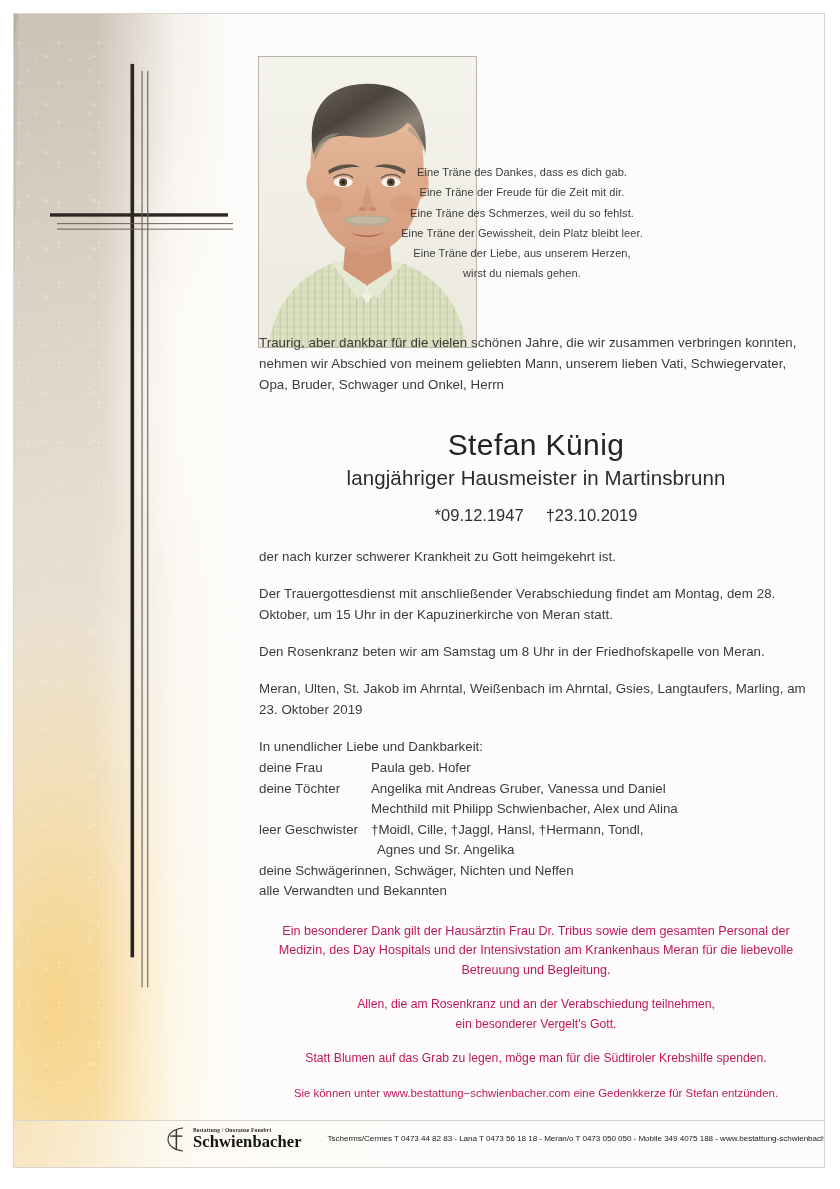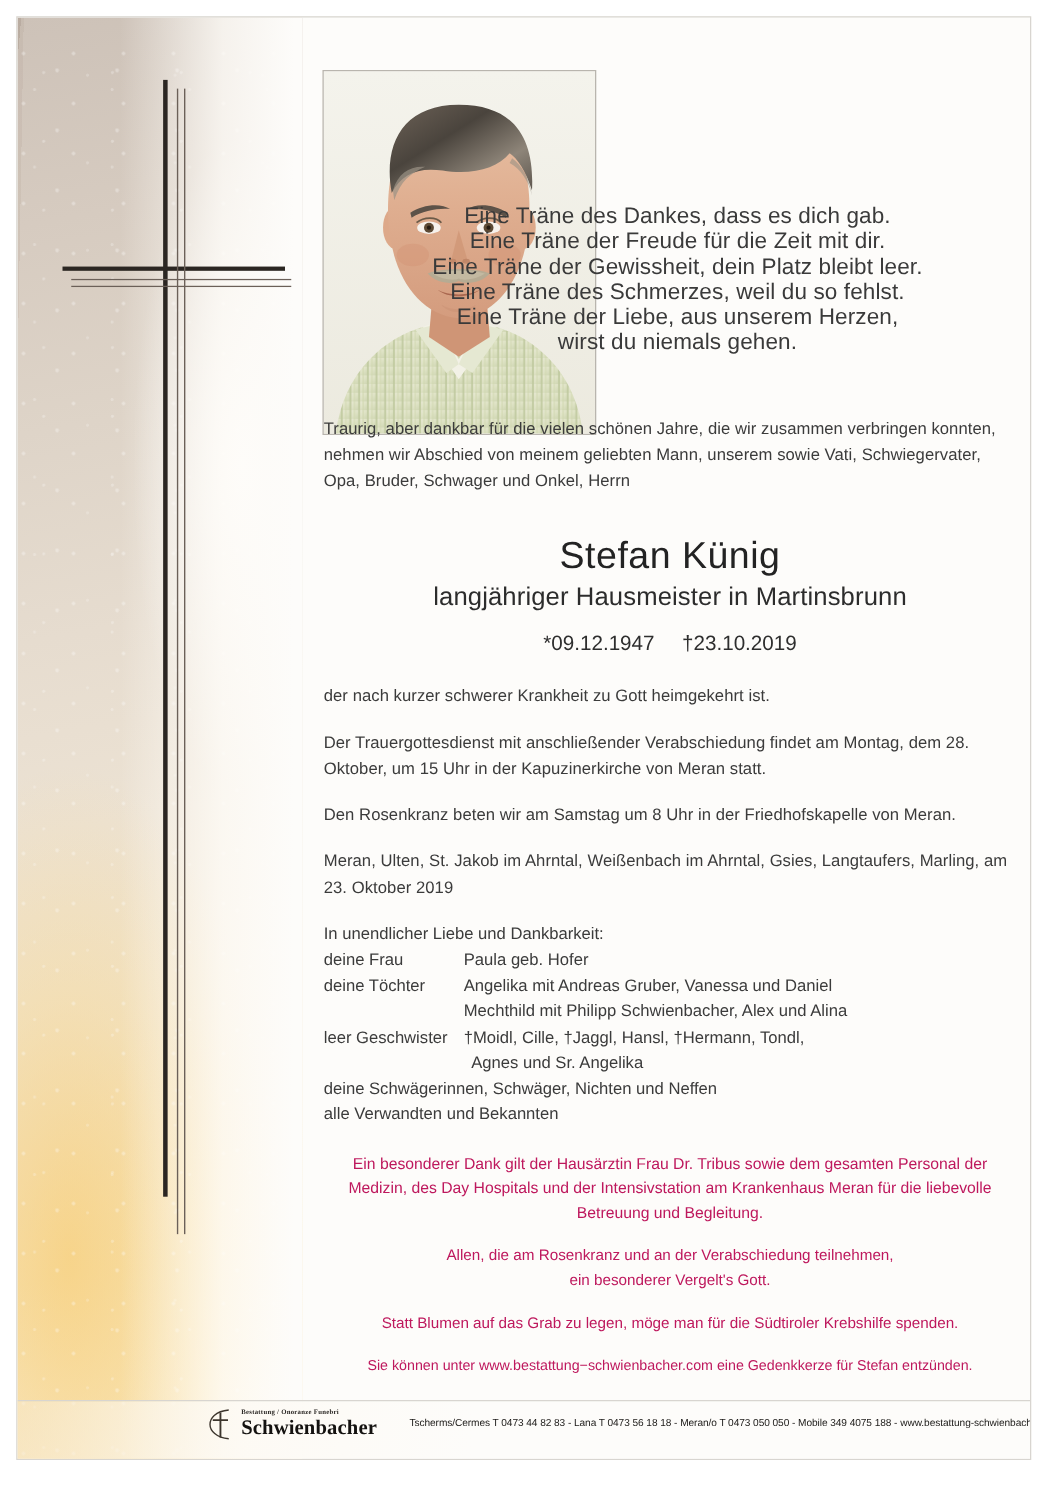--- a/index.html
+++ b/index.html
@@ -121,26 +121,26 @@
   
   #content {
     position: absolute;
     left: 228px;
     top: 0;
     width: 584px;
     height: 100%;
   }
   .poem {
     position: absolute;
-    left: 20px;
+    left: 0;
     top: 148px;
     width: 560px;
     text-align: center;
     color: #3a3a3a;
-    font-size: 18px;
+    font-size: 11px;
     line-height: 20.3px;
     letter-spacing: .1px;
   }
   .body-col {
     position: absolute;
     left: 17px;
     top: 318px;
     width: 554px;
     color: #3b3b3b;
   }
@@ -341,29 +341,29 @@
       <ellipse cx="72" cy="148" rx="13" ry="9" fill="#d08f70" opacity=".35"></ellipse>
       <ellipse cx="146" cy="148" rx="13" ry="9" fill="#d08f70" opacity=".35"></ellipse>
     </svg>
   </div>
 
   <div id="content">
 
     <div class="poem">
       <div>Eine Träne des Dankes, dass es dich gab.</div>
       <div>Eine Träne der Freude für die Zeit mit dir.</div>
+      <div>Eine Träne des Schmerzes, weil du so fehlst.</div>
       <div>Eine Träne der Gewissheit, dein Platz bleibt leer.</div>
-      <div>Eine Träne des Schmerzes, weil du so fehlst.</div>
       <div>Eine Träne der Liebe, aus unserem Herzen,</div>
       <div>wirst du niemals gehen.</div>
     </div>
 
     <div class="body-col">
 
-      <p class="para">Traurig, aber dankbar für die vielen schönen Jahre, die wir zusammen verbringen konnten, nehmen wir Abschied von meinem geliebten Mann, unserem sowie Vati, Schwiegervater, Opa, Bruder, Schwager und Onkel, Herrn</p>
+      <p class="para">Traurig, aber dankbar für die vielen schönen Jahre, die wir zusammen verbringen konnten, nehmen wir Abschied von meinem geliebten Mann, unserem lieben Vati, Schwiegervater, Opa, Bruder, Schwager und Onkel, Herrn</p>
 
       <div class="name-block">
         <div class="deceased-name">Stefan Künig</div>
         <div class="deceased-role">langjähriger Hausmeister in Martinsbrunn</div>
       </div>
 
       <div class="dates">
         <span>*09.12.1947</span><span class="gap"></span><span>†23.10.2019</span>
       </div>
 

